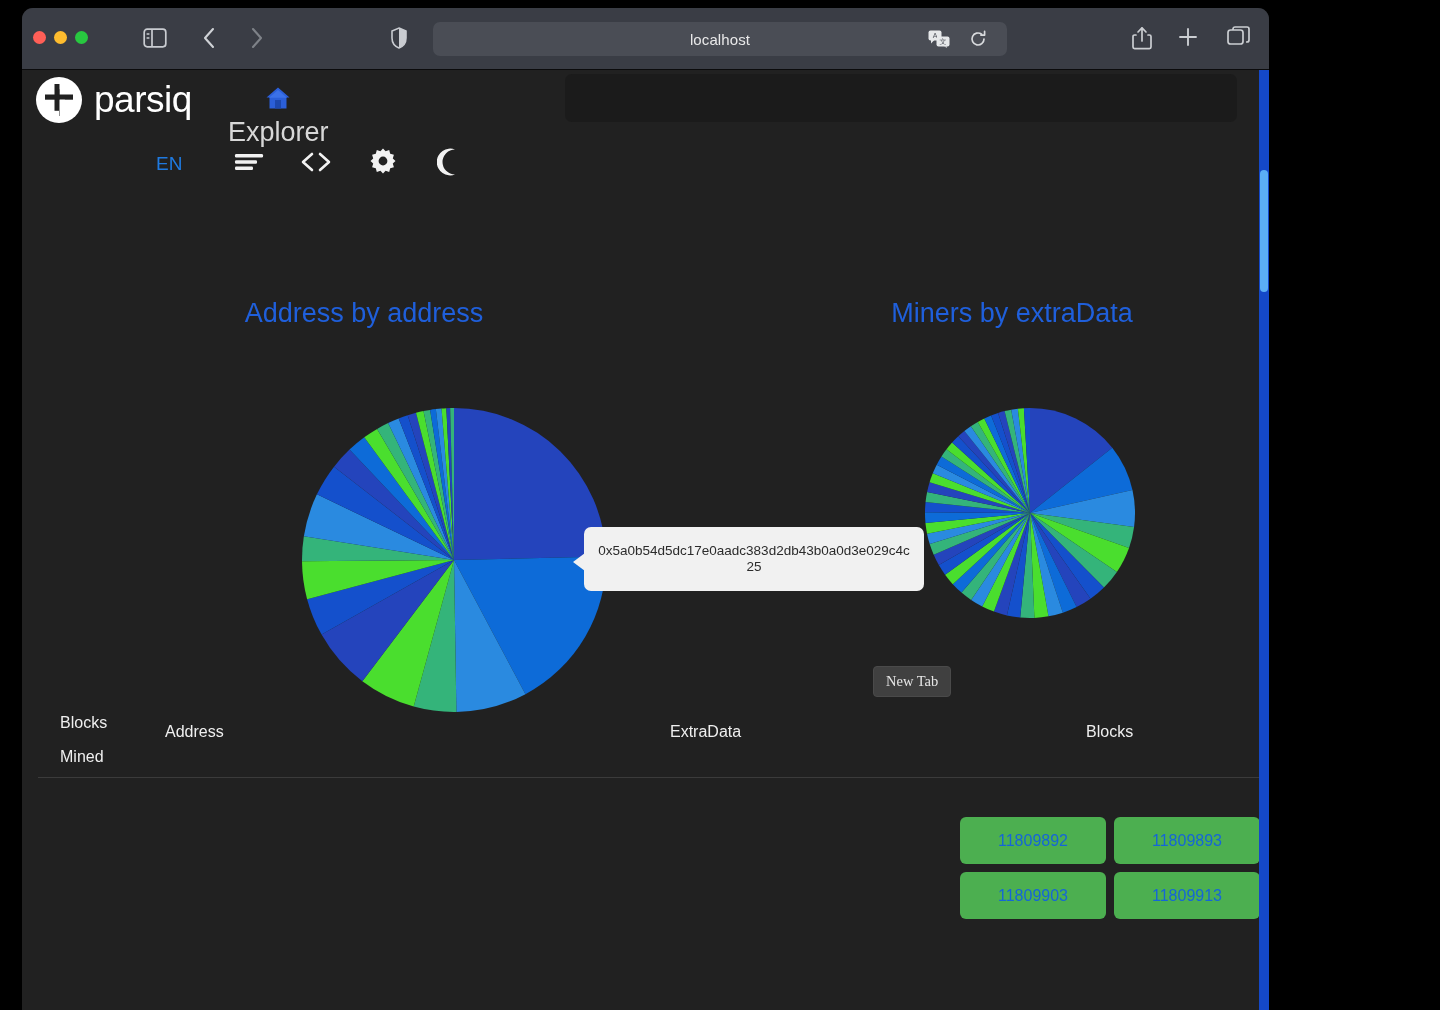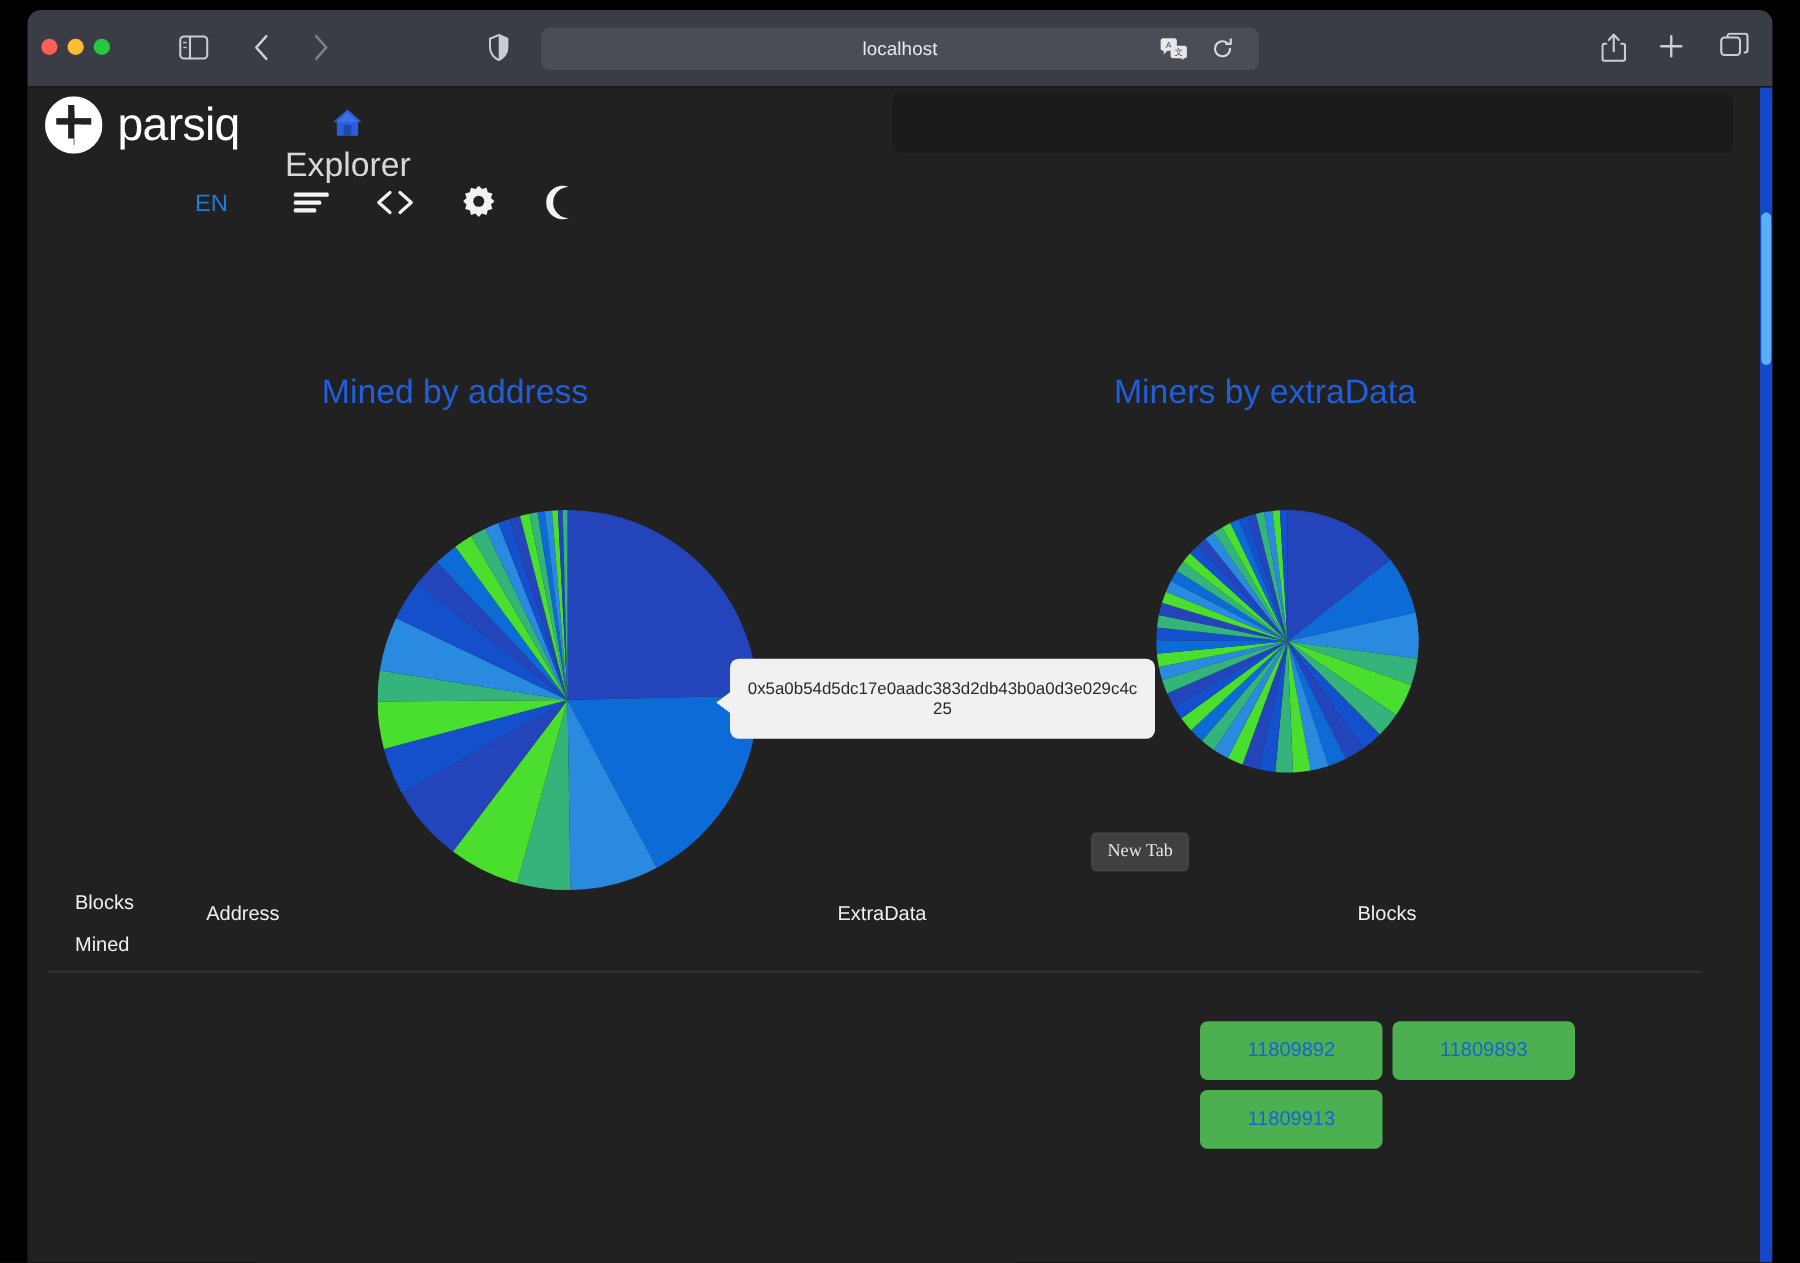--- a/index.html
+++ b/index.html
@@ -6,21 +6,21 @@
   html, body {
     width: 1440px; height: 1010px;
     background: #000;
     font-family: "Liberation Sans", sans-serif;
     overflow: hidden;
   }
 
   
   #browser-window {
     position: absolute; left: 22px; top: 8px;
-    width: 1396px; height: 1002px;
+    width: 1247px; height: 1002px;
     background: #1c1c1e;
     border-radius: 11px 11px 0 0;
     overflow: hidden;
   }
 
   
   #toolbar {
     position: relative;
     height: 62px;
     background: #3a3d45;
@@ -340,21 +340,21 @@
       </div>
 
       <div id="theme-icon">
         <svg width="26" height="28" viewBox="0 0 26 28">
           <path d="M18 1.5 A13.4 13.4 0 1 0 18 26.5 A11 11 0 0 1 18 1.5 Z" fill="#f2f2f2"></path>
         </svg>
       </div>
     </div>
 
     <div id="charts-area">
-      <div class="chart-title" id="chart-title-0">Mined by address</div>
+      <div class="chart-title" id="chart-title-0">Address by address</div>
       <div class="chart-title" id="chart-title-1">Miners by extraData</div>
 
       <svg id="pie-0" width="310" height="310" viewBox="0 0 310 310">
           <path d="M 152 152 L 152 0 A 152 152 0 0 1 303.95738432140865 148.40092370243318 Z" fill="#2444bc"></path>
           <path d="M 152 152 L 303.95738432140865 148.40092370243318 A 152 152 0 0 1 223.45382568227245 286.15793228641917 Z" fill="#0d6bd8"></path>
           <path d="M 152 152 L 223.45382568227245 286.15793228641917 A 152 152 0 0 1 154.3995087860728 303.9810592066839 Z" fill="#2a8ae0"></path>
           <path d="M 152 152 L 154.3995087860728 303.9810592066839 A 152 152 0 0 1 111.69459496340079 298.55877430176497 Z" fill="#34b47a"></path>
           <path d="M 152 152 L 111.69459496340079 298.55877430176497 A 152 152 0 0 1 60.34322370869856 273.2560734969029 Z" fill="#4ade2e"></path>
           <path d="M 152 152 L 60.34322370869856 273.2560734969029 A 152 152 0 0 1 19.571574303754147 226.61040187275424 Z" fill="#2444bc"></path>
           <path d="M 152 152 L 19.571574303754147 226.61040187275424 A 152 152 0 0 1 5.127646108844658 191.14730721864825 Z" fill="#1450cc"></path>
@@ -446,20 +446,23 @@
       </div>
 
       <div id="block-grid">
           <div class="block-chip">
             <span class="block-chip-text">11809892</span>
           </div>
           <div class="block-chip">
             <span class="block-chip-text">11809893</span>
           </div>
           <div class="block-chip">
+            <span class="block-chip-text">11809903</span>
+          </div>
+          <div class="block-chip">
             <span class="block-chip-text">11809913</span>
           </div>
         </div>
     </div>
 
     <div id="page-scrollbar">
       <div id="page-scrollbar-thumb"></div>
     </div>
   </div>
 </div>

